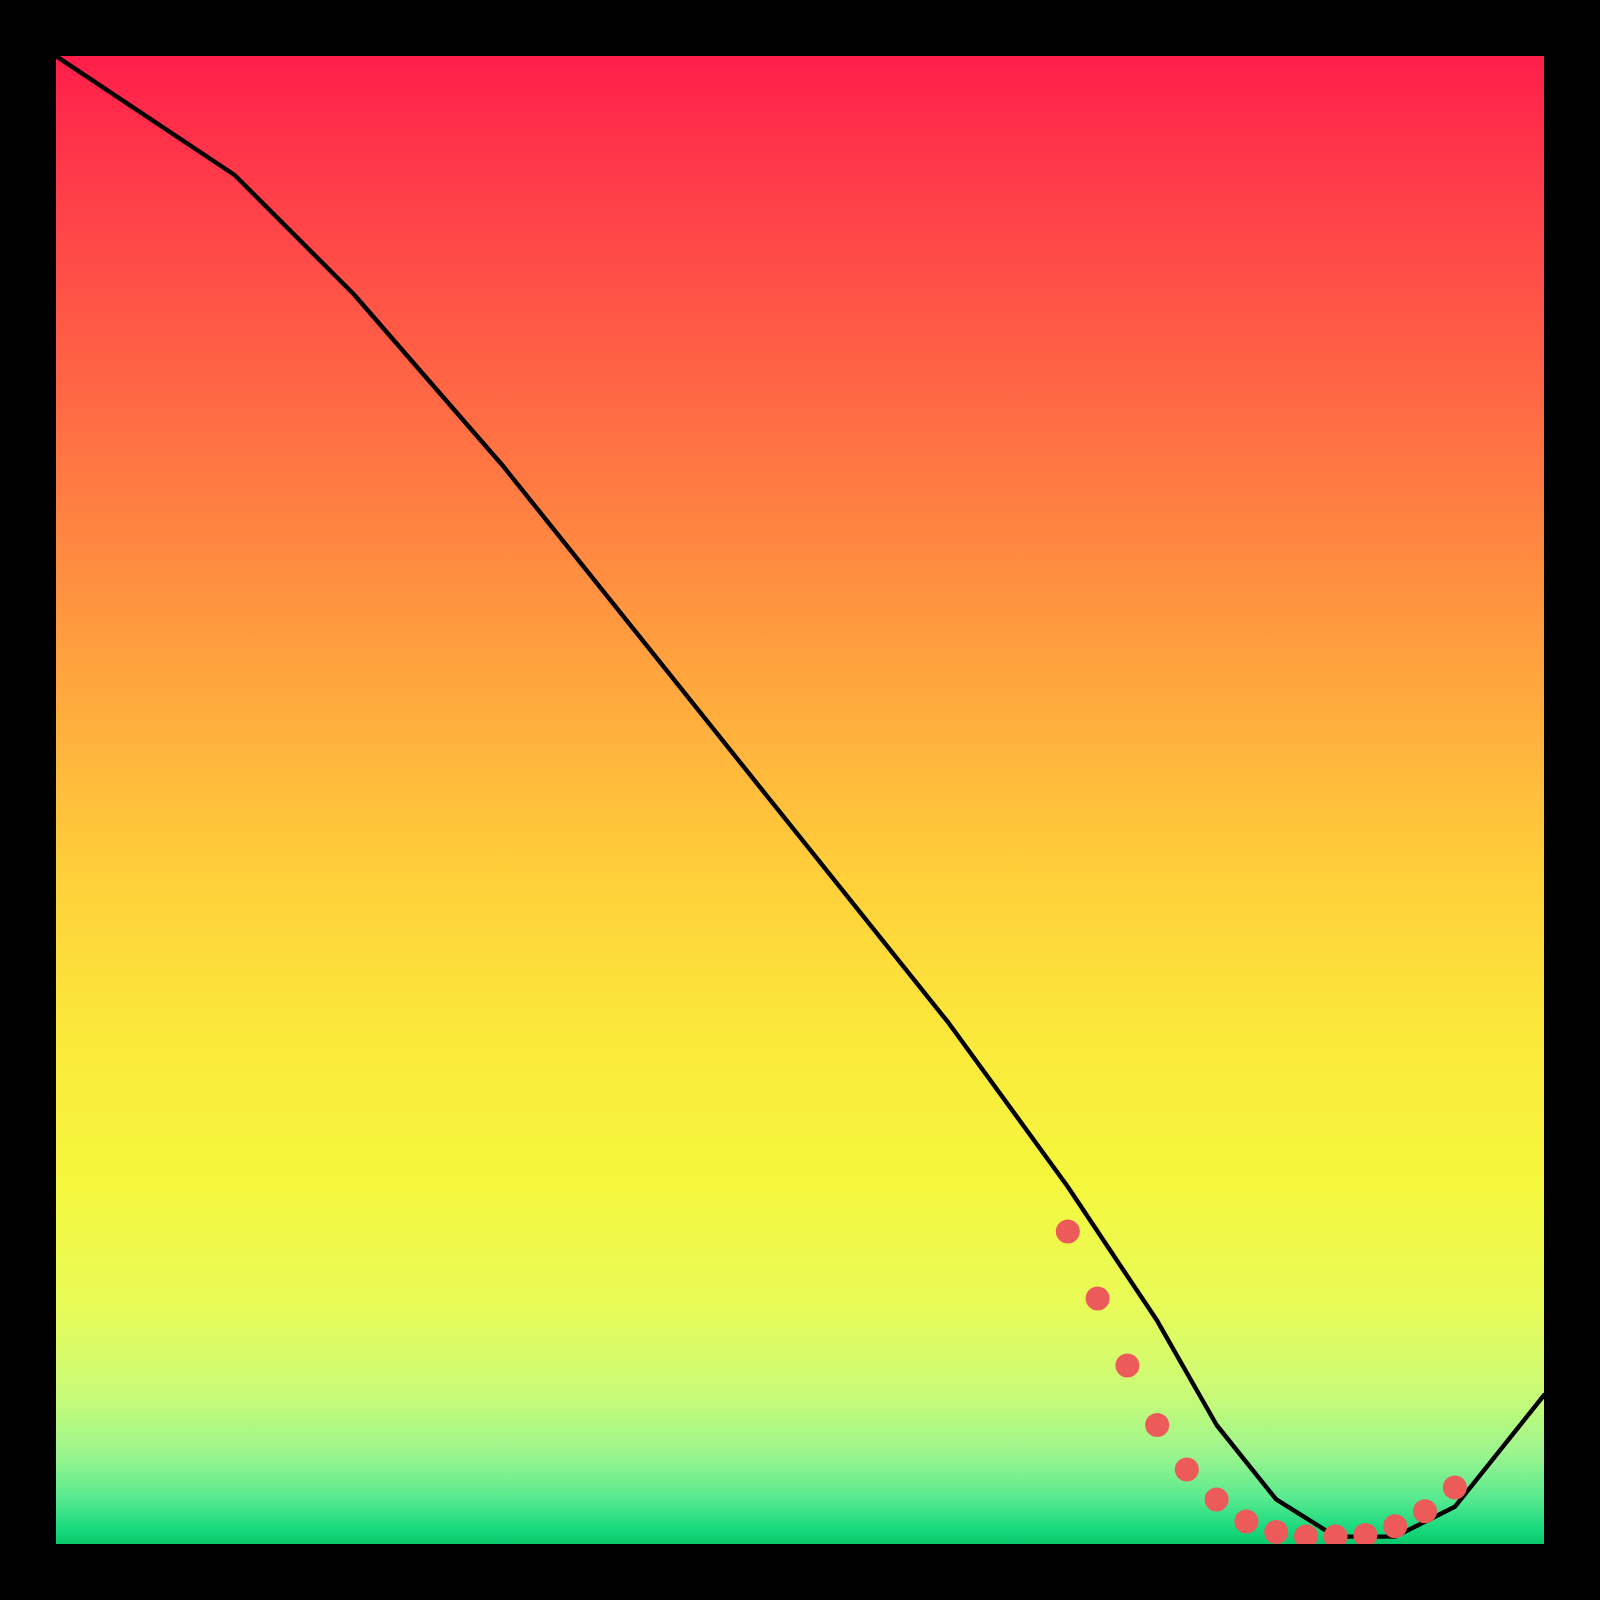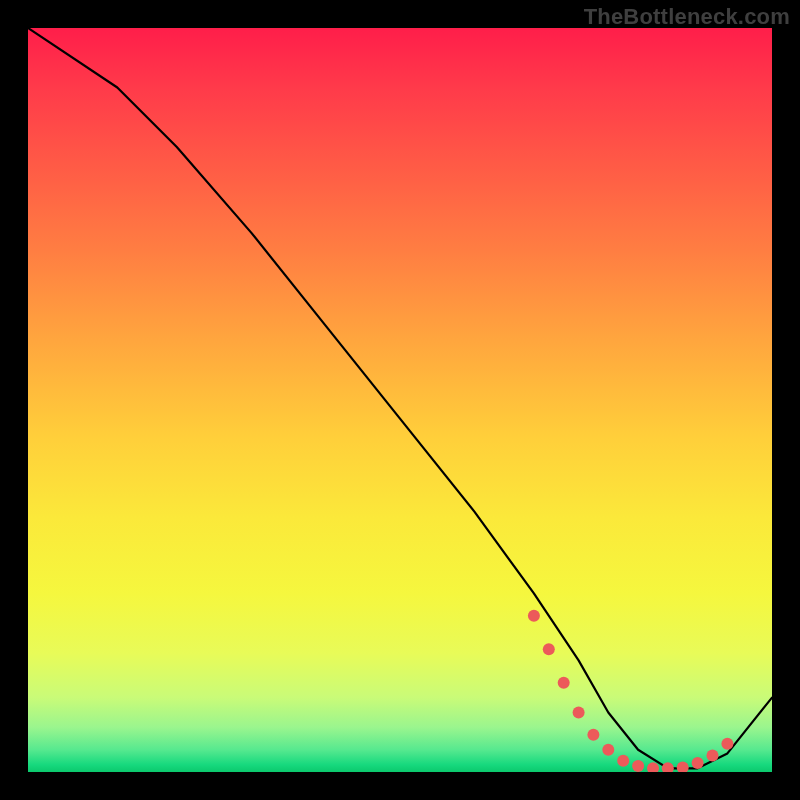--- a/index.html
+++ b/index.html
@@ -59,21 +59,20 @@
     position: absolute;
     inset: 0;
     width: 100%;
     height: 100%;
   }
 </style>
 </head>
 <body>
 
 <div class="frame">
-  <div class="watermark">TheBottleneck.com</div>
 
   <div class="plot">
     <div class="gradient"></div>
     <svg class="lines" viewBox="0 0 744 744" preserveAspectRatio="none">
       <path fill="none" stroke="#000" stroke-width="2.2" stroke-linejoin="round" stroke-linecap="round" d="M0.0 0.0 L89.3 59.5 L148.8 119.0 L223.2 204.6 L297.6 297.6 L372.0 390.6 L446.4 483.6 L505.9 565.4 L550.6 632.4 L580.3 684.5 L610.1 721.7 L639.8 740.3 L669.6 740.3 L699.4 725.4 L744.0 669.6"></path>
       <g>
           <circle cx="505.9" cy="587.8" r="6" fill="#ec5a5a"></circle>
           <circle cx="520.8" cy="621.2" r="6" fill="#ec5a5a"></circle>
           <circle cx="535.7" cy="654.7" r="6" fill="#ec5a5a"></circle>
           <circle cx="550.6" cy="684.5" r="6" fill="#ec5a5a"></circle>

